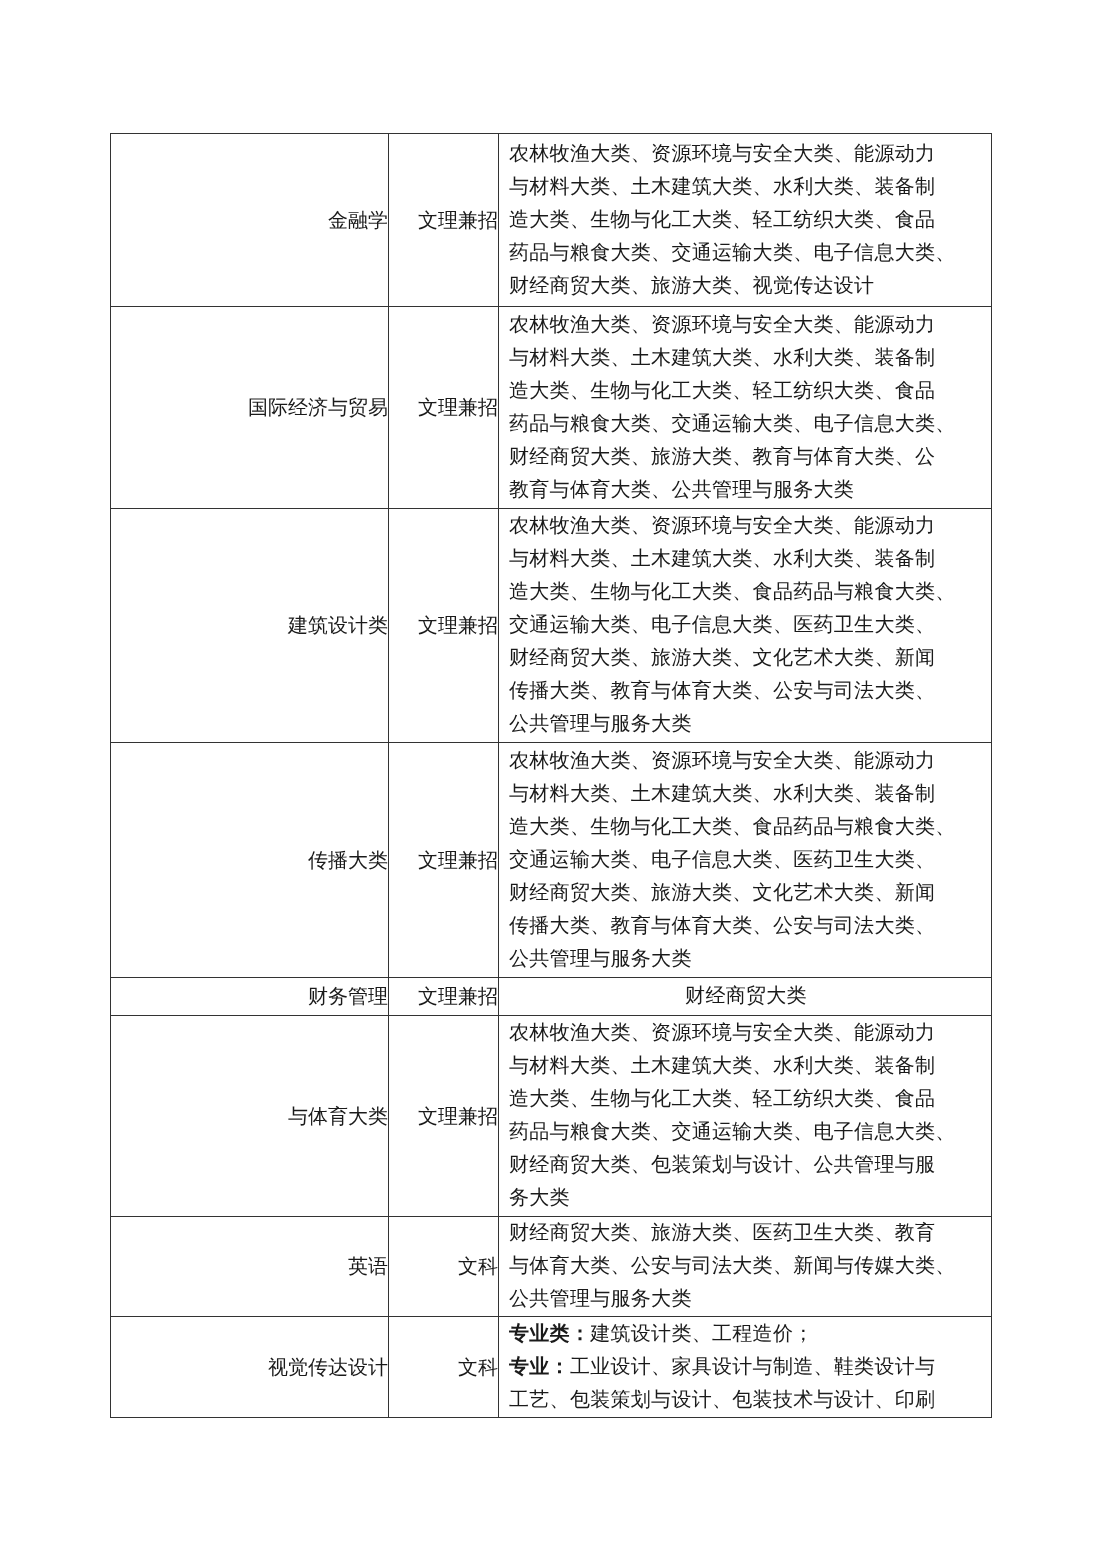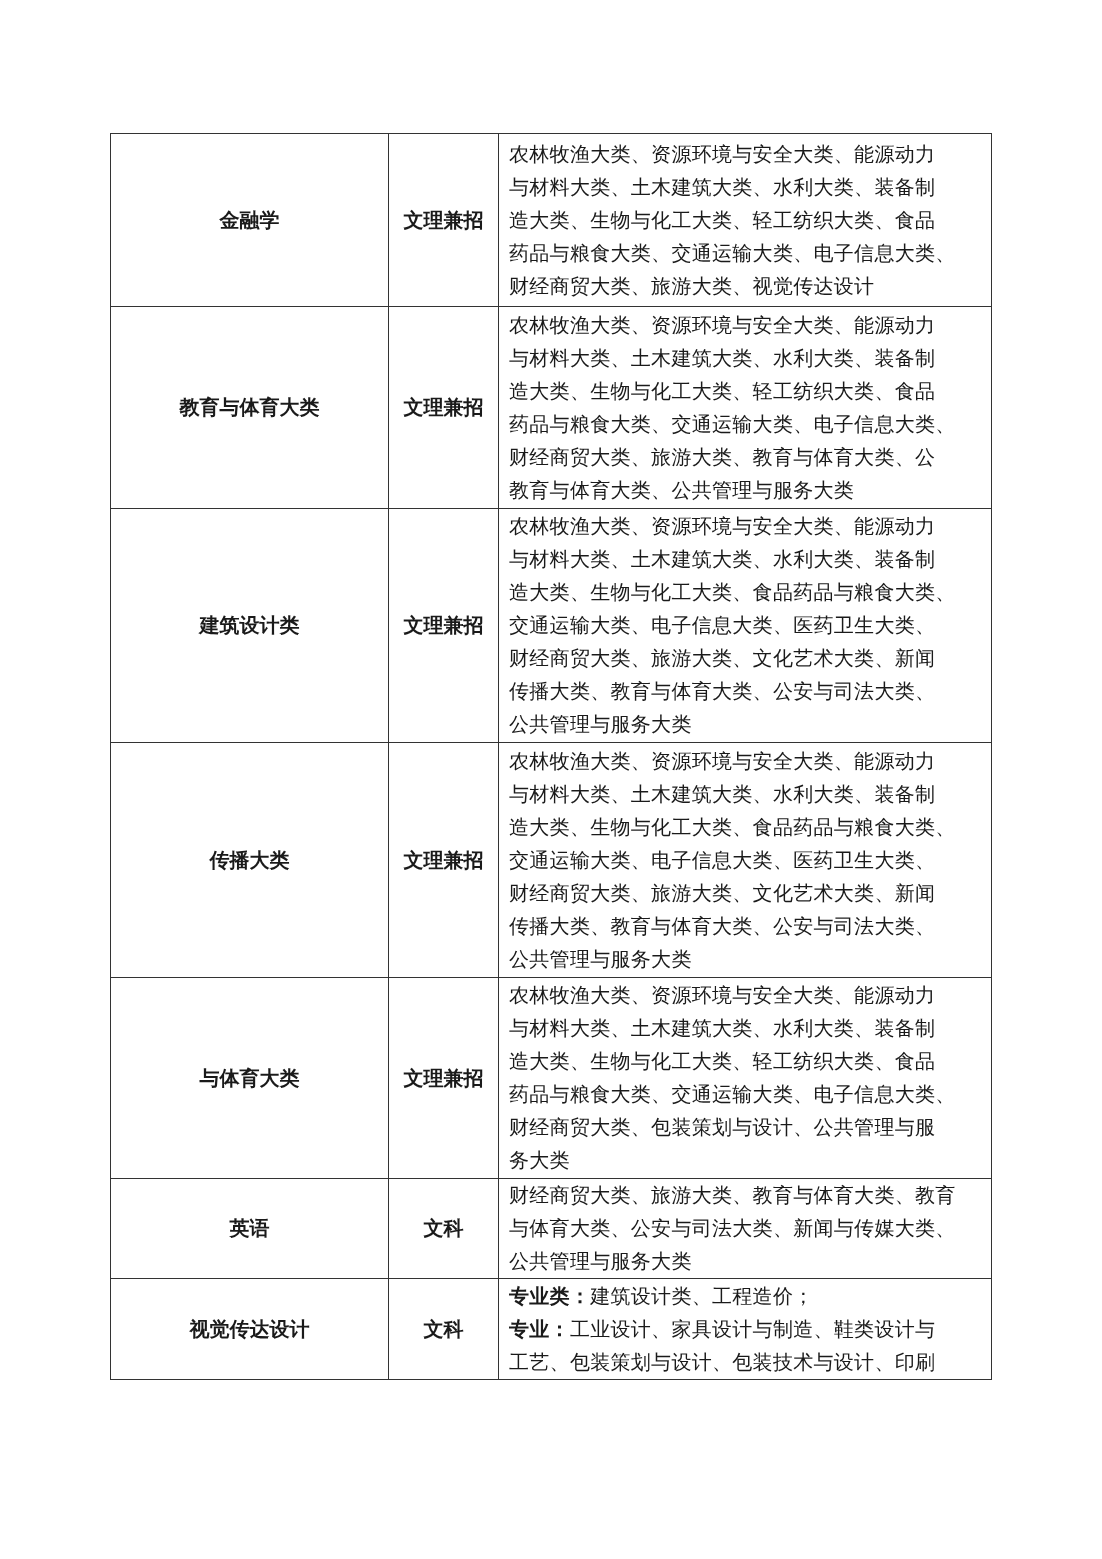--- a/index.html
+++ b/index.html
@@ -33,35 +33,34 @@
   }
   table.admit td {
     border: 1.5px solid #333;
     padding: 0;
     vertical-align: middle;
   }
   col.c1 { width: 278px; }
   col.c2 { width: 110px; }
   col.c3 { width: 493px; }
   td.major, td.subject {
-    text-align: center;
+    text-align: right;
     white-space: nowrap;
-    font-weight: bold;
   }
   td.scope {
     padding: 0 8px 0 10px !important;
     text-align: justify;
     text-align-last: left;
     letter-spacing: 0.3px;
   }
   td.scope.center {
     text-align: center;
     text-align-last: center;
   }
-  .line { display: block; white-space: nowrap; }
+  .line { display: block; white-space: nowrap; font-family: Liberation Mono, monospace; }
   .bold { font-weight: bold; }
 </style>
 </head>
 <body>
 
 <div class="page">
   <table class="admit">
     <colgroup>
       <col class="c1">
         <col class="c2">
@@ -75,21 +74,21 @@
         <td class="scope">
           <span class="line">农林牧渔大类、资源环境与安全大类、能源动力</span>
           <span class="line">与材料大类、土木建筑大类、水利大类、装备制</span>
           <span class="line">造大类、生物与化工大类、轻工纺织大类、食品</span>
           <span class="line">药品与粮食大类、交通运输大类、电子信息大类、</span>
           <span class="line">财经商贸大类、旅游大类、视觉传达设计</span>
         </td>
       </tr>
 
       <tr style="height:202px">
-        <td class="major">教育与体育大类</td>
+        <td class="major">国际经济与贸易</td>
         <td class="subject">文理兼招</td>
         <td class="scope">
           <span class="line">农林牧渔大类、资源环境与安全大类、能源动力</span>
           <span class="line">与材料大类、土木建筑大类、水利大类、装备制</span>
           <span class="line">造大类、生物与化工大类、轻工纺织大类、食品</span>
           <span class="line">药品与粮食大类、交通运输大类、电子信息大类、</span>
           <span class="line">财经商贸大类、旅游大类、教育与体育大类、公</span>
           <span class="line">教育与体育大类、公共管理与服务大类</span>
         </td>
       </tr>
@@ -115,39 +114,46 @@
           <span class="line">农林牧渔大类、资源环境与安全大类、能源动力</span>
           <span class="line">与材料大类、土木建筑大类、水利大类、装备制</span>
           <span class="line">造大类、生物与化工大类、食品药品与粮食大类、</span>
           <span class="line">交通运输大类、电子信息大类、医药卫生大类、</span>
           <span class="line">财经商贸大类、旅游大类、文化艺术大类、新闻</span>
           <span class="line">传播大类、教育与体育大类、公安与司法大类、</span>
           <span class="line">公共管理与服务大类</span>
         </td>
       </tr>
 
+      <tr style="height:38px">
+        <td class="major">财务管理</td>
+        <td class="subject">文理兼招</td>
+        <td class="scope center">
+          <span class="line">财经商贸大类</span>
+        </td>
+      </tr>
 
       <tr style="height:201px">
         <td class="major">与体育大类</td>
         <td class="subject">文理兼招</td>
         <td class="scope">
           <span class="line">农林牧渔大类、资源环境与安全大类、能源动力</span>
           <span class="line">与材料大类、土木建筑大类、水利大类、装备制</span>
           <span class="line">造大类、生物与化工大类、轻工纺织大类、食品</span>
           <span class="line">药品与粮食大类、交通运输大类、电子信息大类、</span>
           <span class="line">财经商贸大类、包装策划与设计、公共管理与服</span>
           <span class="line">务大类</span>
         </td>
       </tr>
 
       <tr style="height:100px">
         <td class="major">英语</td>
         <td class="subject">文科</td>
         <td class="scope">
-          <span class="line">财经商贸大类、旅游大类、教育与体育大类、教育</span>
+          <span class="line">财经商贸大类、旅游大类、医药卫生大类、教育</span>
           <span class="line">与体育大类、公安与司法大类、新闻与传媒大类、</span>
           <span class="line">公共管理与服务大类</span>
         </td>
       </tr>
 
       <tr style="height:101px">
         <td class="major">视觉传达设计</td>
         <td class="subject">文科</td>
         <td class="scope">
           <span class="line"><span class="bold">专业类：</span><span>建筑设计类、工程造价；</span></span>

